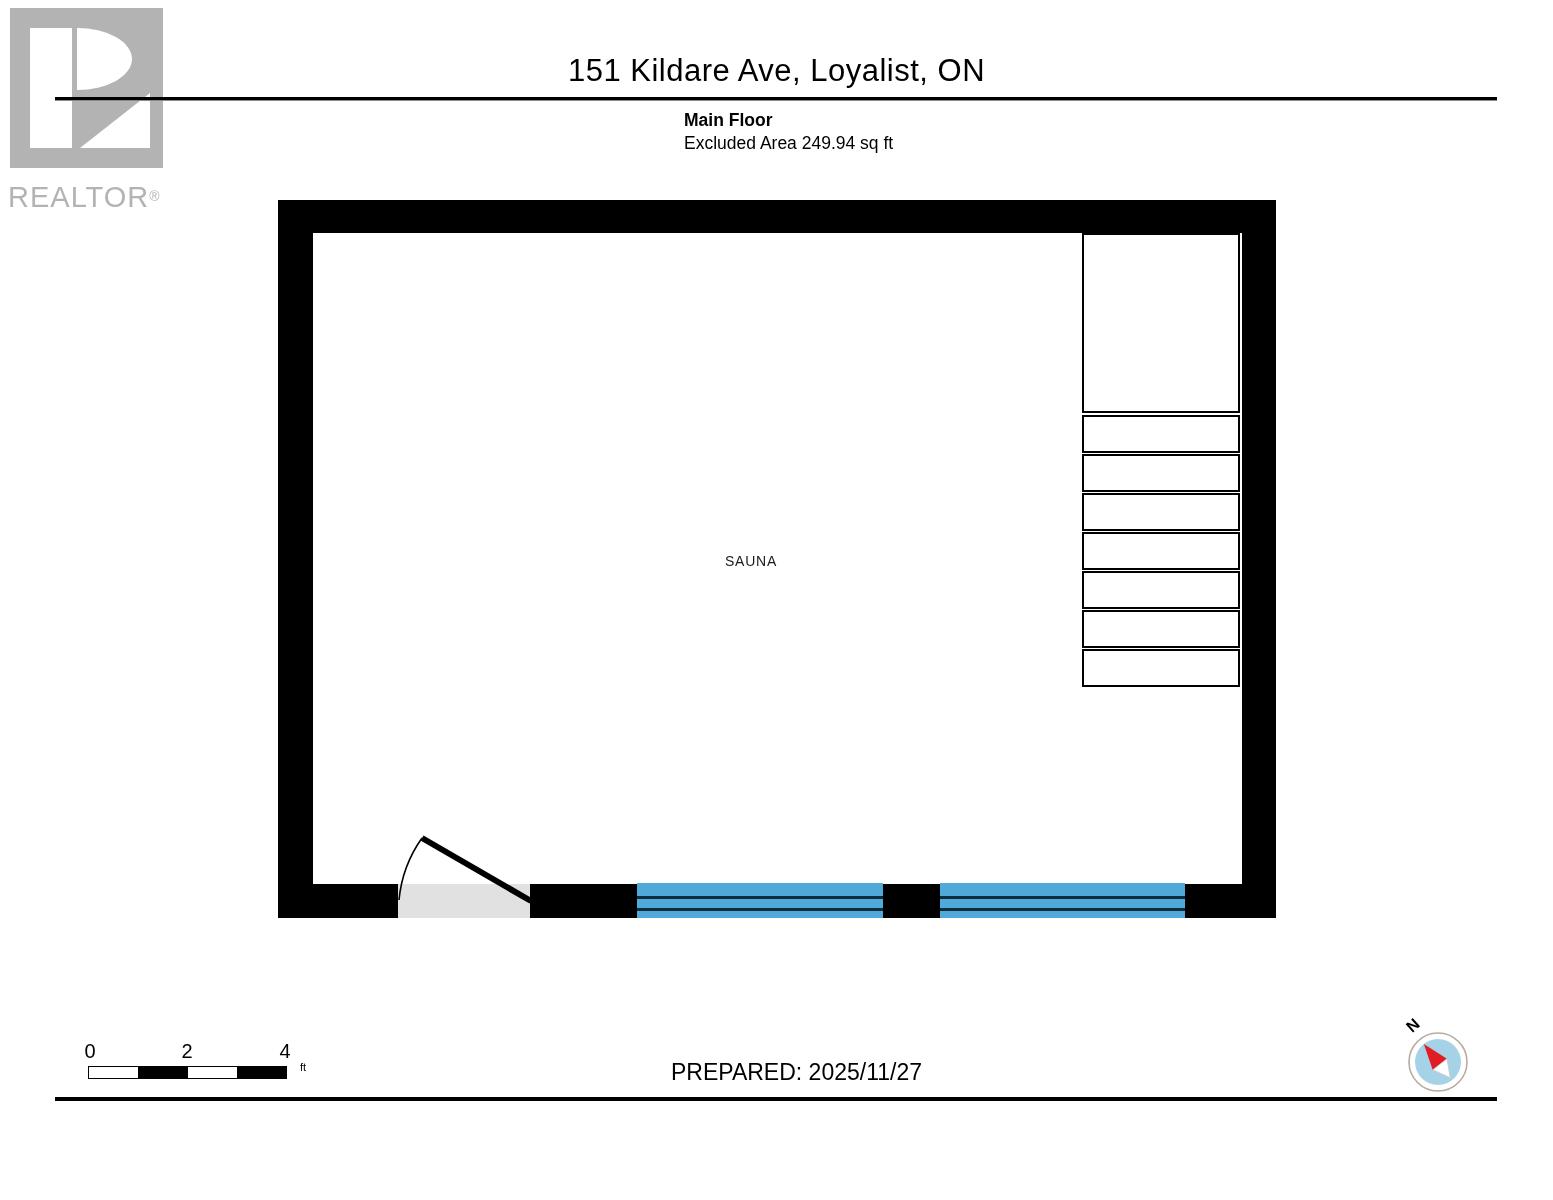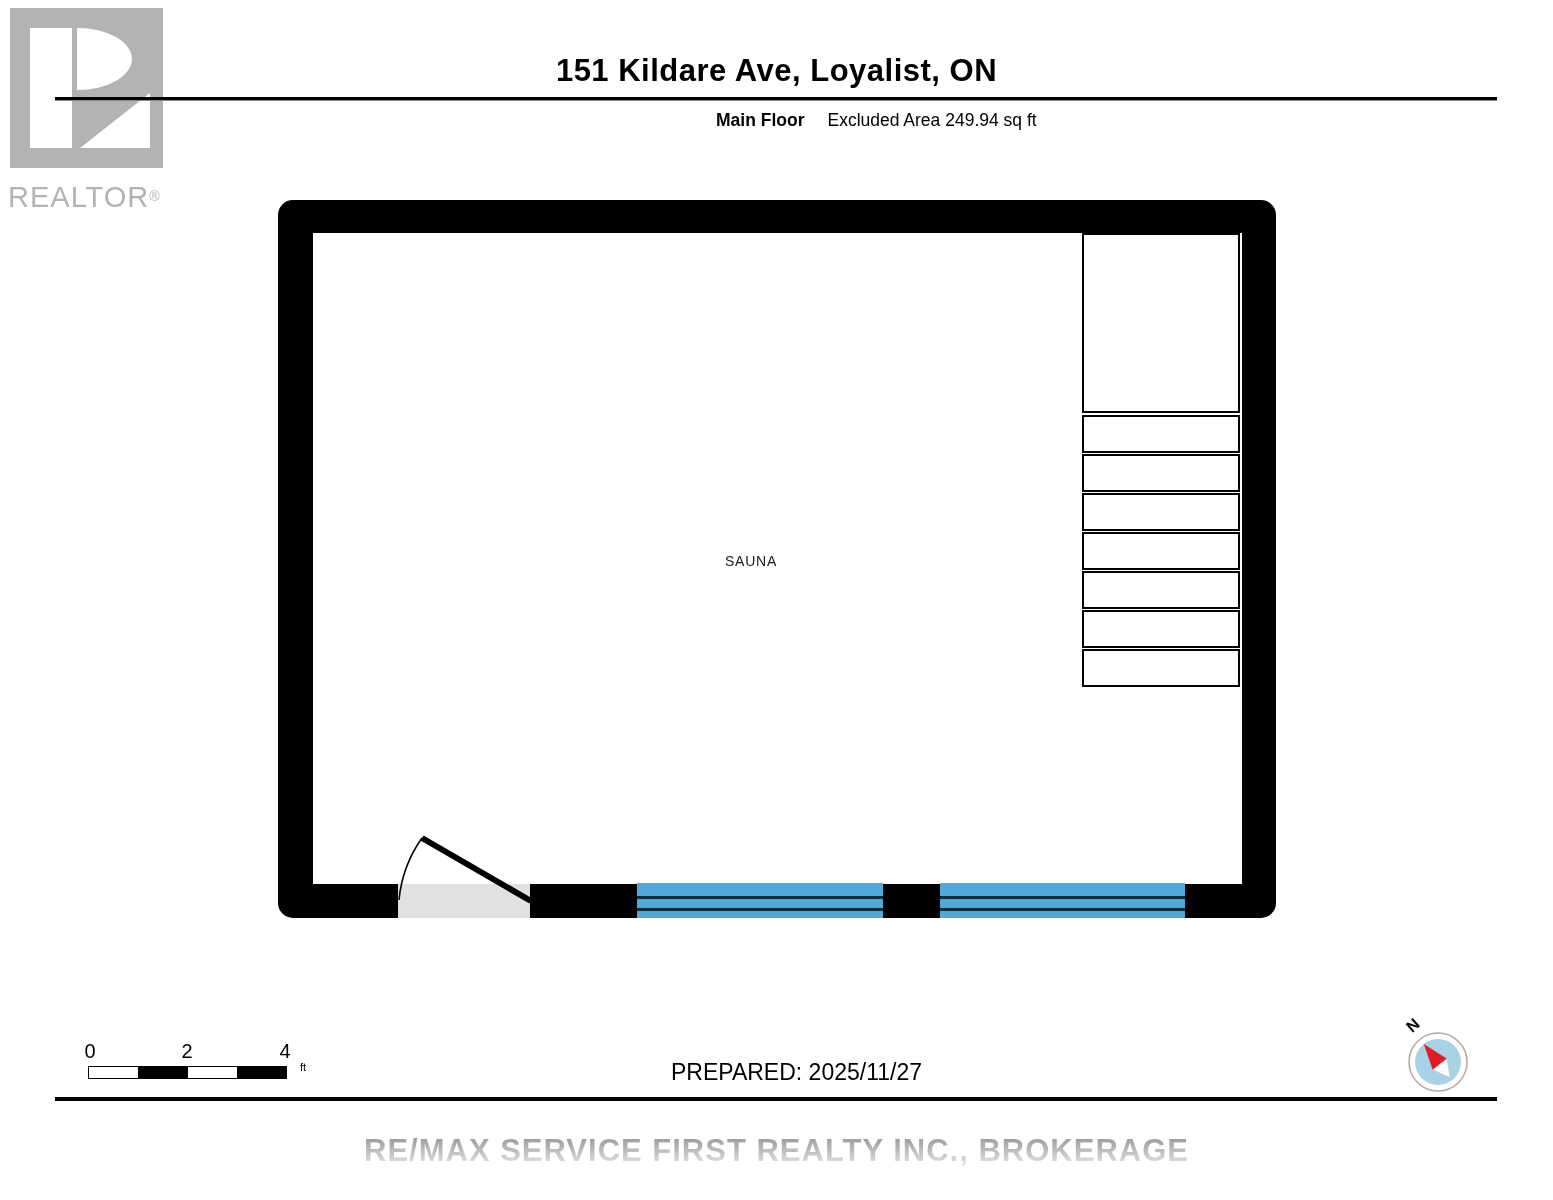--- a/index.html
+++ b/index.html
@@ -10,27 +10,27 @@
   
   .logo-box{position:absolute;left:10px;top:8px;width:153px;height:160px;}
   .logo-word{
     position:absolute;left:8px;top:168px;width:190px;
     font-size:29px;letter-spacing:1px;color:#b3b3b3;font-weight:400;margin-top:13px;
   }
   .logo-word sup{font-size:14px;vertical-align:6px;}
   
   .title{
     position:absolute;left:0;right:0;top:53px;text-align:center;
-    font-size:31px;font-weight:bold;letter-spacing:0.5px;
+    font-size:31px;font-weight:normal;letter-spacing:0.5px;
   }
   .rule-top{position:absolute;left:55px;top:97px;width:1442px;height:3px;background:#000;border-bottom:1px solid #8a8a8a;}
-  .subtitle{position:absolute;left:716px;top:110px;display:flex;align-items:baseline;gap:23px;font-size:17.5px;}
+  .subtitle{position:absolute;left:684px;top:110px;display:flex;align-items:baseline;gap:2px;font-size:17.5px;flex-direction:column;}
   .subtitle .floor{font-weight:bold;}
   
-  .plan{position:absolute;left:278px;top:200px;width:998px;height:718px;background:#000;border-radius:15px;}
+  .plan{position:absolute;left:278px;top:200px;width:998px;height:718px;background:#000;}
   .room{position:absolute;left:35px;top:33px;width:929px;height:651px;background:#fff;}
   .room-label{
     position:absolute;left:411px;top:353px;width:124px;text-align:center;
     font-size:14px;letter-spacing:0.8px;color:#1a1a1a;
   }
   .door-fill{position:absolute;left:120px;top:684px;width:132px;height:34px;background:#e1e1e1;}
   .window{position:absolute;top:683px;height:35px;background:#4fa9d9;}
   .window .pane-line{position:absolute;left:0;right:0;height:3px;background:#0f2d3d;}
   .win-1{left:359px;width:246px;}
   .win-2{left:662px;width:245px;}
@@ -135,15 +135,14 @@
       <circle cx="40" cy="50" r="23" fill="#a6d2e8"></circle>
       <g transform="rotate(-38 40 50)">
         <polygon points="40,27 31,53 49,53" fill="#e11c24"></polygon>
         <polygon points="31,53 49,53 40,70" fill="#ffffff" stroke="#c9c9c9" stroke-width="0.8"></polygon>
       </g>
       <text x="8" y="19" transform="rotate(-42 14 12)" font-size="16" font-weight="bold" fill="#000">N</text>
     </svg>
   </div>
 
   <div class="rule-bottom"></div>
-  <div class="watermark">RE/MAX SERVICE FIRST REALTY INC., BROKERAGE</div>
 
 </div>
 
 </body></html>

